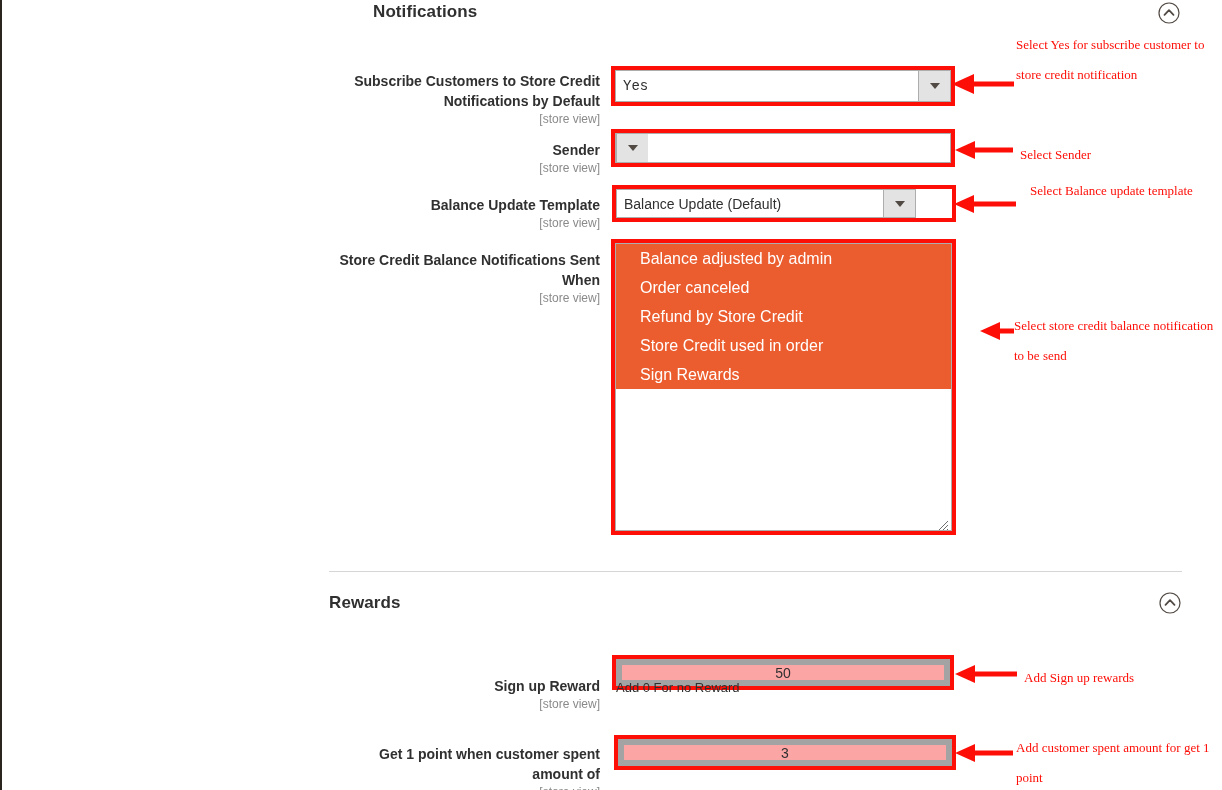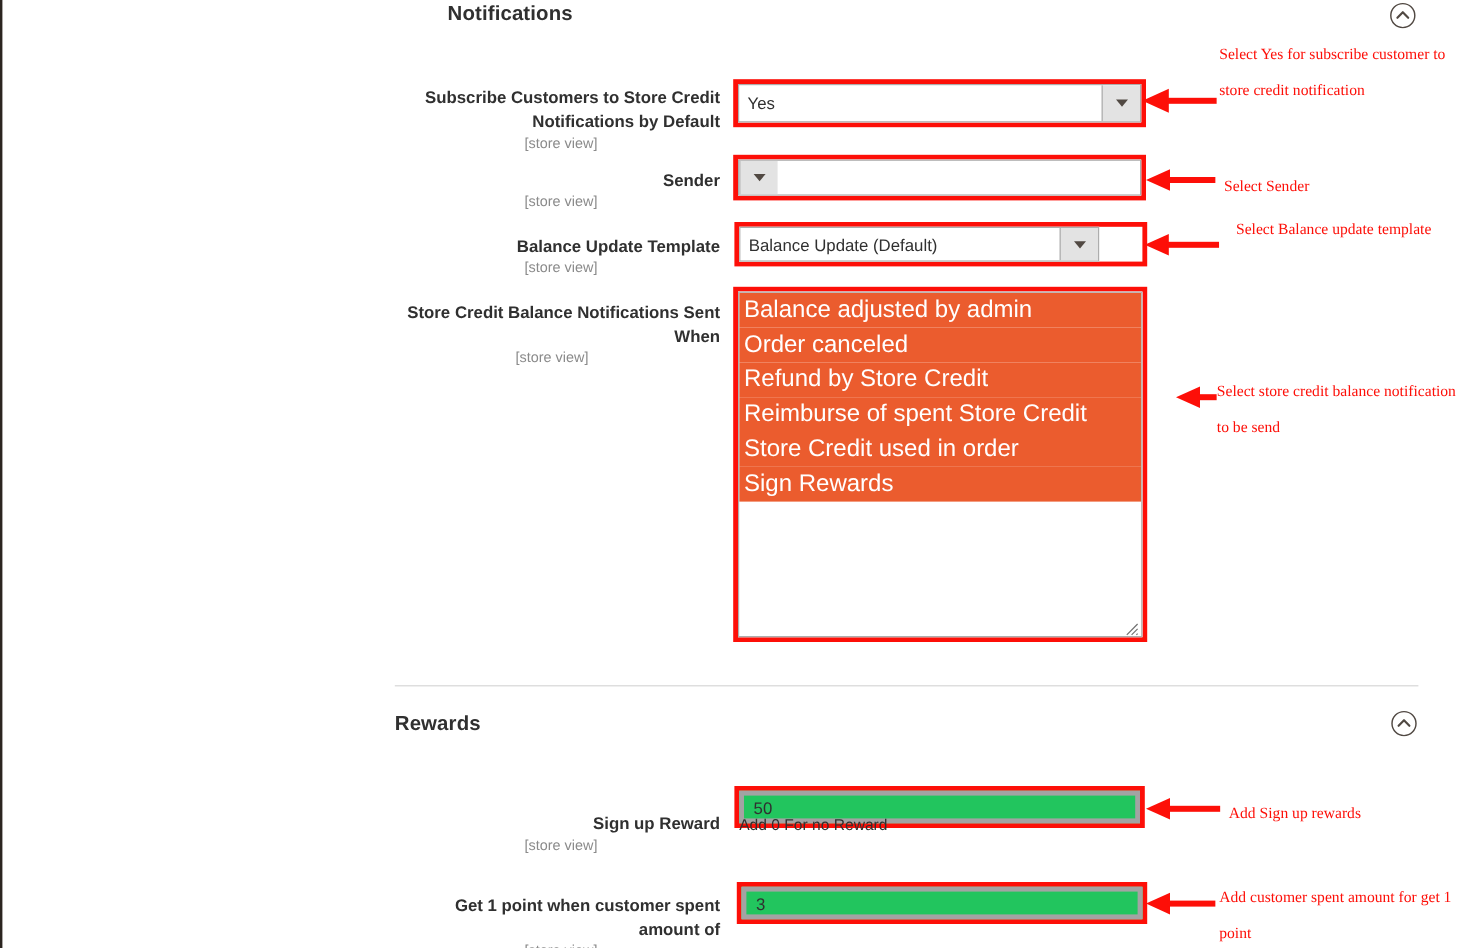--- a/index.html
+++ b/index.html
@@ -49,21 +49,20 @@
     font-weight: bold;
     color: #303030;
     line-height: 20px;
   }
   .scope {
     display: block;
     font-size: 12px;
     font-weight: normal;
     color: #8a8a8a;
     line-height: 17px;
-    text-align: center;
   }
 
   
   .red-box {
     position: absolute;
     border: 4px solid #fd0f08;
     box-sizing: border-box;
     background: #ffffff;
   }
   .select-ctrl {
@@ -102,45 +101,46 @@
   .multiselect {
     position: absolute;
     box-sizing: border-box;
     background: #ffffff;
     border: 1px solid #adadad;
     overflow: hidden;
   }
   .ms-option {
     height: 29px;
     line-height: 29px;
-    padding-left: 4px;
-    font-size: 20px;
+    padding-left: 24px;
+    font-size: 16px;
     color: #303030;
     white-space: nowrap;
   }
   .ms-option.selected {
     background: #eb5c2e;
     color: #ffffff;
   }
   .resize-grip {
     position: absolute;
     right: 2px; bottom: 2px;
     width: 11px; height: 11px;
   }
 
   .text-input {
     position: absolute;
     box-sizing: border-box;
-    background: #22c55e;
-    border: 4px solid #a3a3a3;
+    background: #fca5a5;
+    border: 6px solid #a3a3a3;
     font-size: 14px;
     color: #303030;
     padding: 0 8px;
     font-family: "Liberation Sans", sans-serif;
     outline: none;
+    text-align: center;
   }
   .field-note {
     position: absolute;
     font-size: 13px;
     color: #303030;
     white-space: nowrap;
   }
 
   
   .annot-text {
@@ -166,21 +166,21 @@
     <circle cx="11" cy="11" r="10" fill="none" stroke="#514943" stroke-width="1.2"></circle>
     <polyline points="6.5,12.8 11,8.2 15.5,12.8" fill="none" stroke="#514943" stroke-width="1.8" stroke-linecap="round" stroke-linejoin="round"></polyline>
   </svg>
 </div>
 
 <div class="field-label" style="left:335px; top:71px; width:265px;">
   <span>Subscribe Customers to Store Credit Notifications by Default</span>
   <span class="scope">[store view]</span>
 </div>
 <div class="red-box" style="left:611px; top:66px; width:344px; height:40px;"></div>
-<div class="select-ctrl" style="left:615px; top:70px; width:336px; height:32px;">
+<div class="select-ctrl" style="left:615px; top:70px; width:336px; height:32px;font-family:Liberation Mono, monospace;">
   <div class="select-value">Yes</div>
   <div class="select-btn">
     <span class="caret"></span>
   </div>
 </div>
 
 <div class="field-label" style="left:335px; top:140px; width:265px;">
   <span>Sender</span>
   <span class="scope">[store view]</span>
 </div>
@@ -205,21 +205,20 @@
 
 <div class="field-label" style="left:320px; top:250px; width:280px;">
   <span>Store Credit Balance Notifications Sent When</span>
   <span class="scope">[store view]</span>
 </div>
 <div class="red-box" style="left:611px; top:239px; width:345px; height:296px;"></div>
 <div class="multiselect" style="left:615px; top:243px; width:337px; height:288px;">
   <div class="ms-option selected">Balance adjusted by admin</div>
   <div class="ms-option selected">Order canceled</div>
   <div class="ms-option selected">Refund by Store Credit</div>
-  <div class="ms-option selected">Reimburse of spent Store Credit</div>
   <div class="ms-option selected">Store Credit used in order</div>
   <div class="ms-option selected">Sign Rewards</div>
   <div class="resize-grip">
     <svg width="11" height="11" viewBox="0 0 11 11" aria-hidden="true">
       <line x1="10" y1="1" x2="1" y2="10" stroke="#6f6f6f" stroke-width="1"></line>
       <line x1="10" y1="5" x2="5" y2="10" stroke="#6f6f6f" stroke-width="1"></line>
       <line x1="10" y1="9" x2="9" y2="10" stroke="#6f6f6f" stroke-width="1"></line>
     </svg>
   </div>
 </div>

